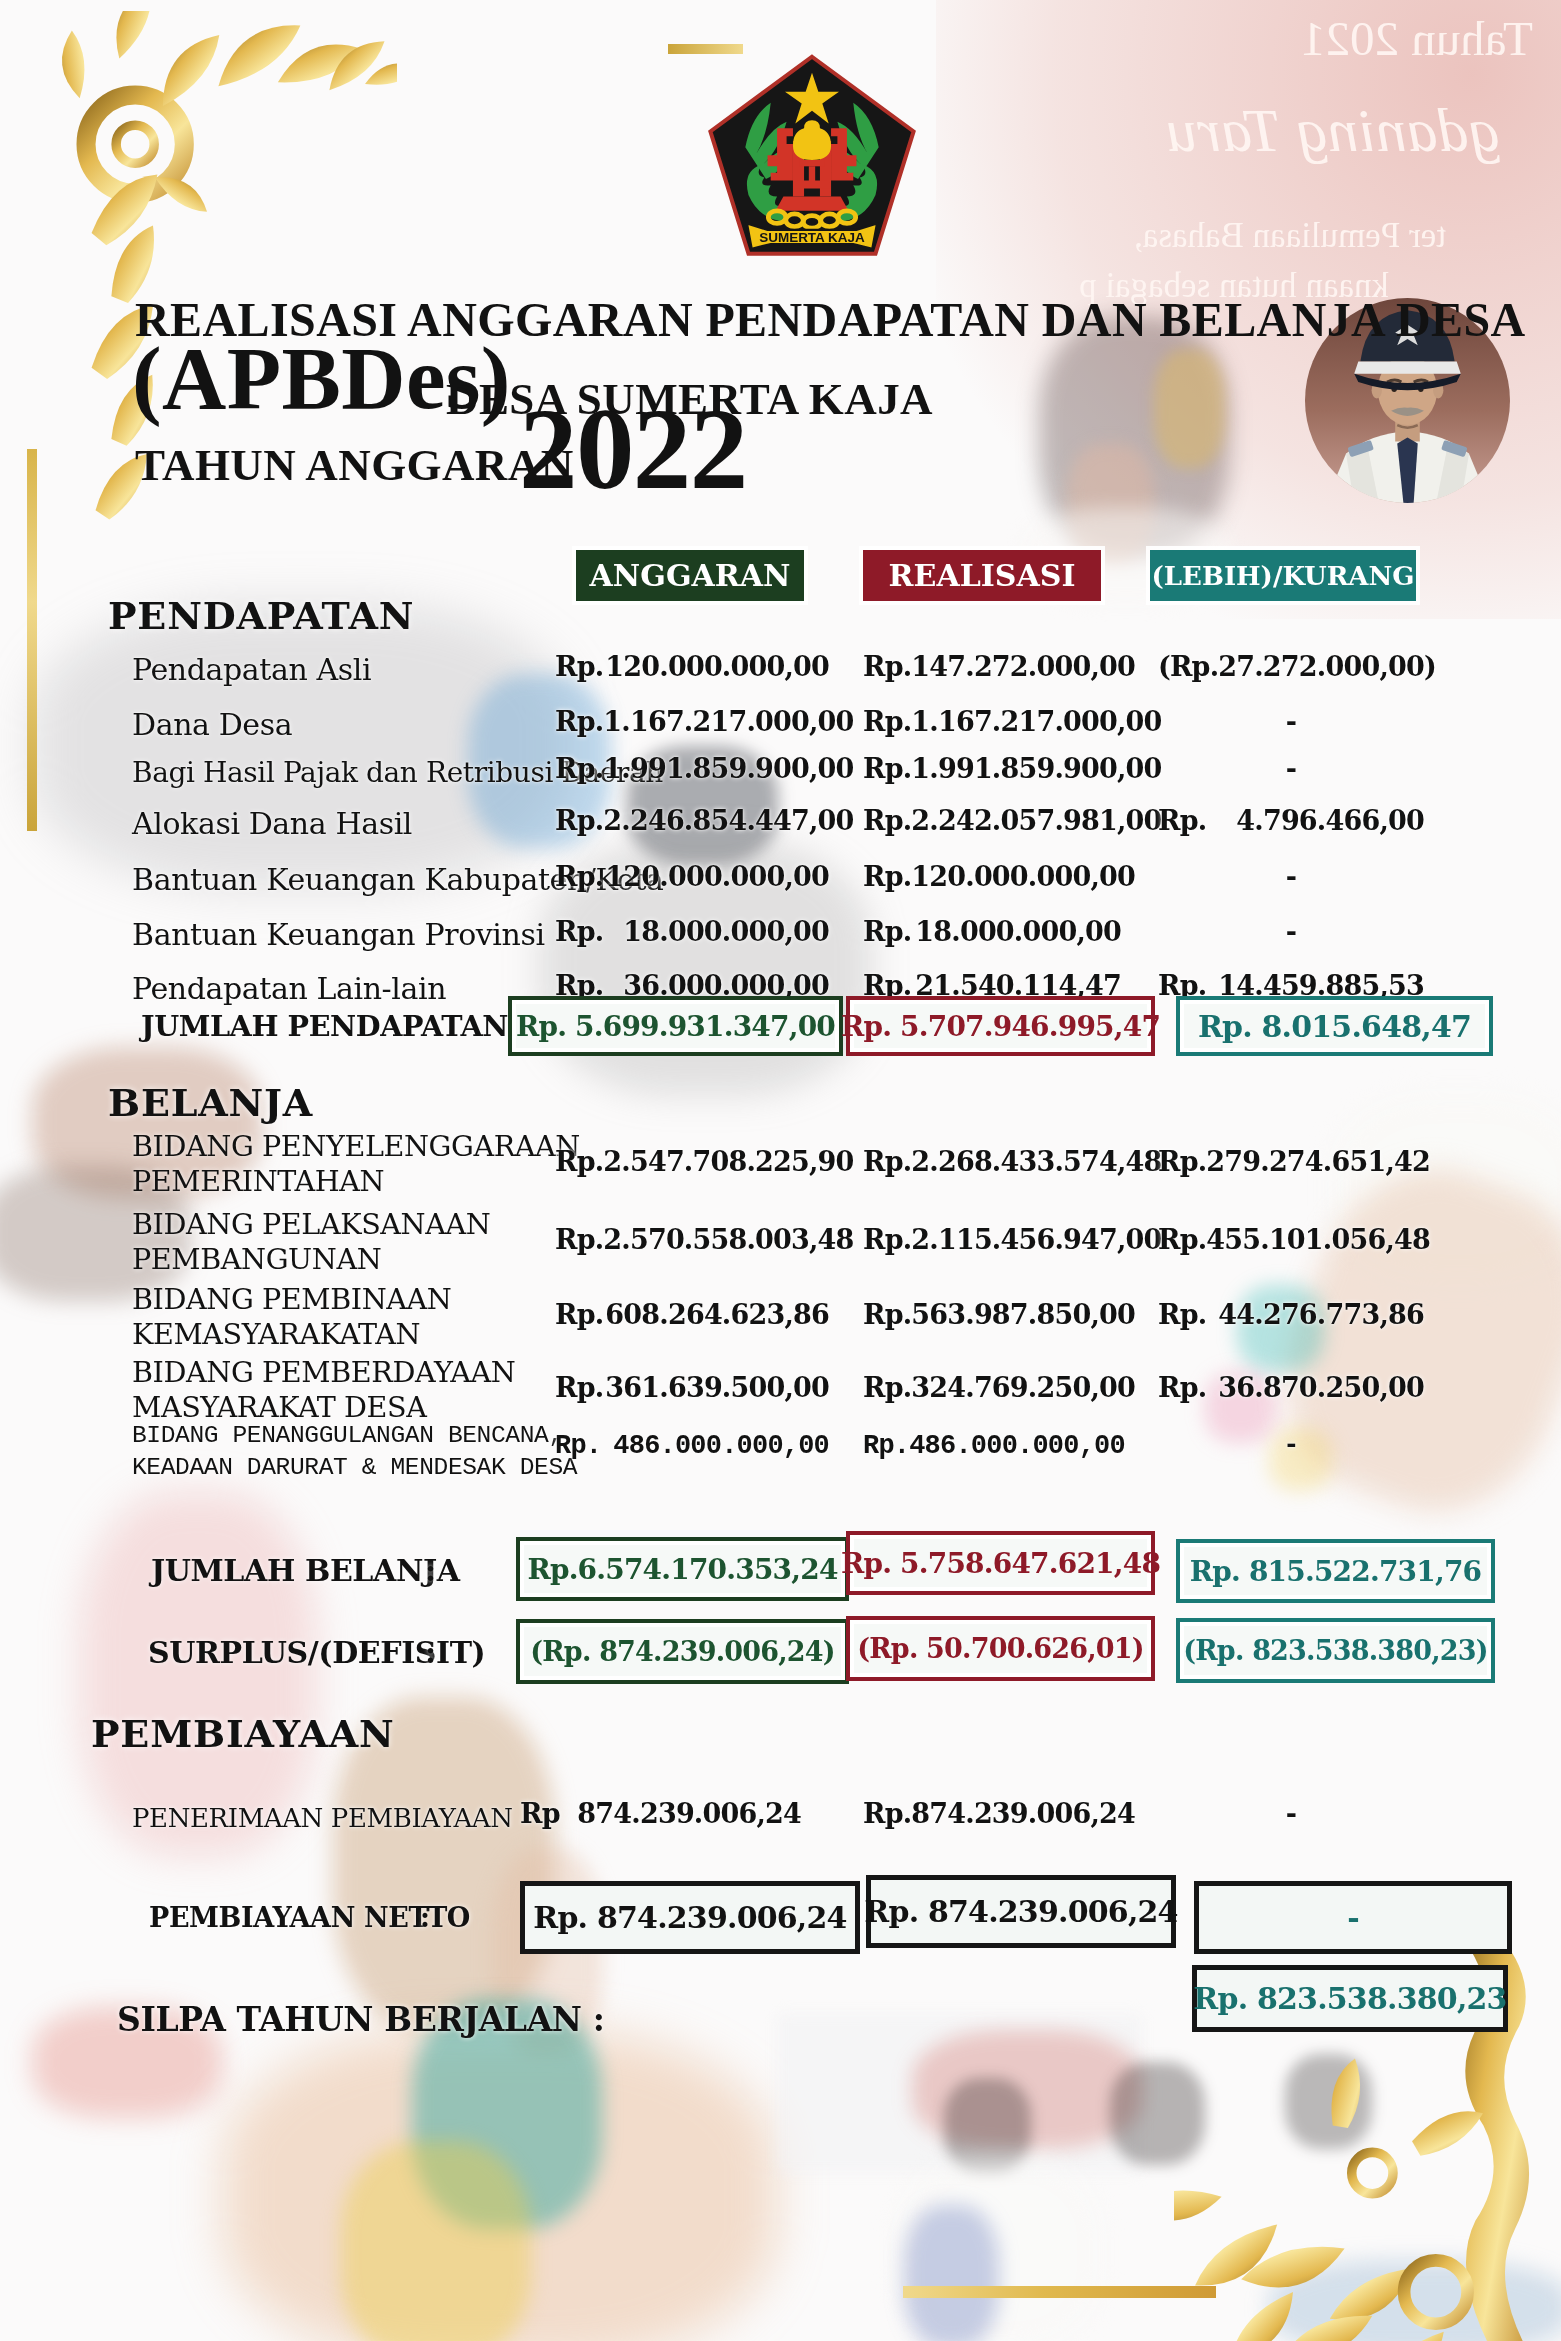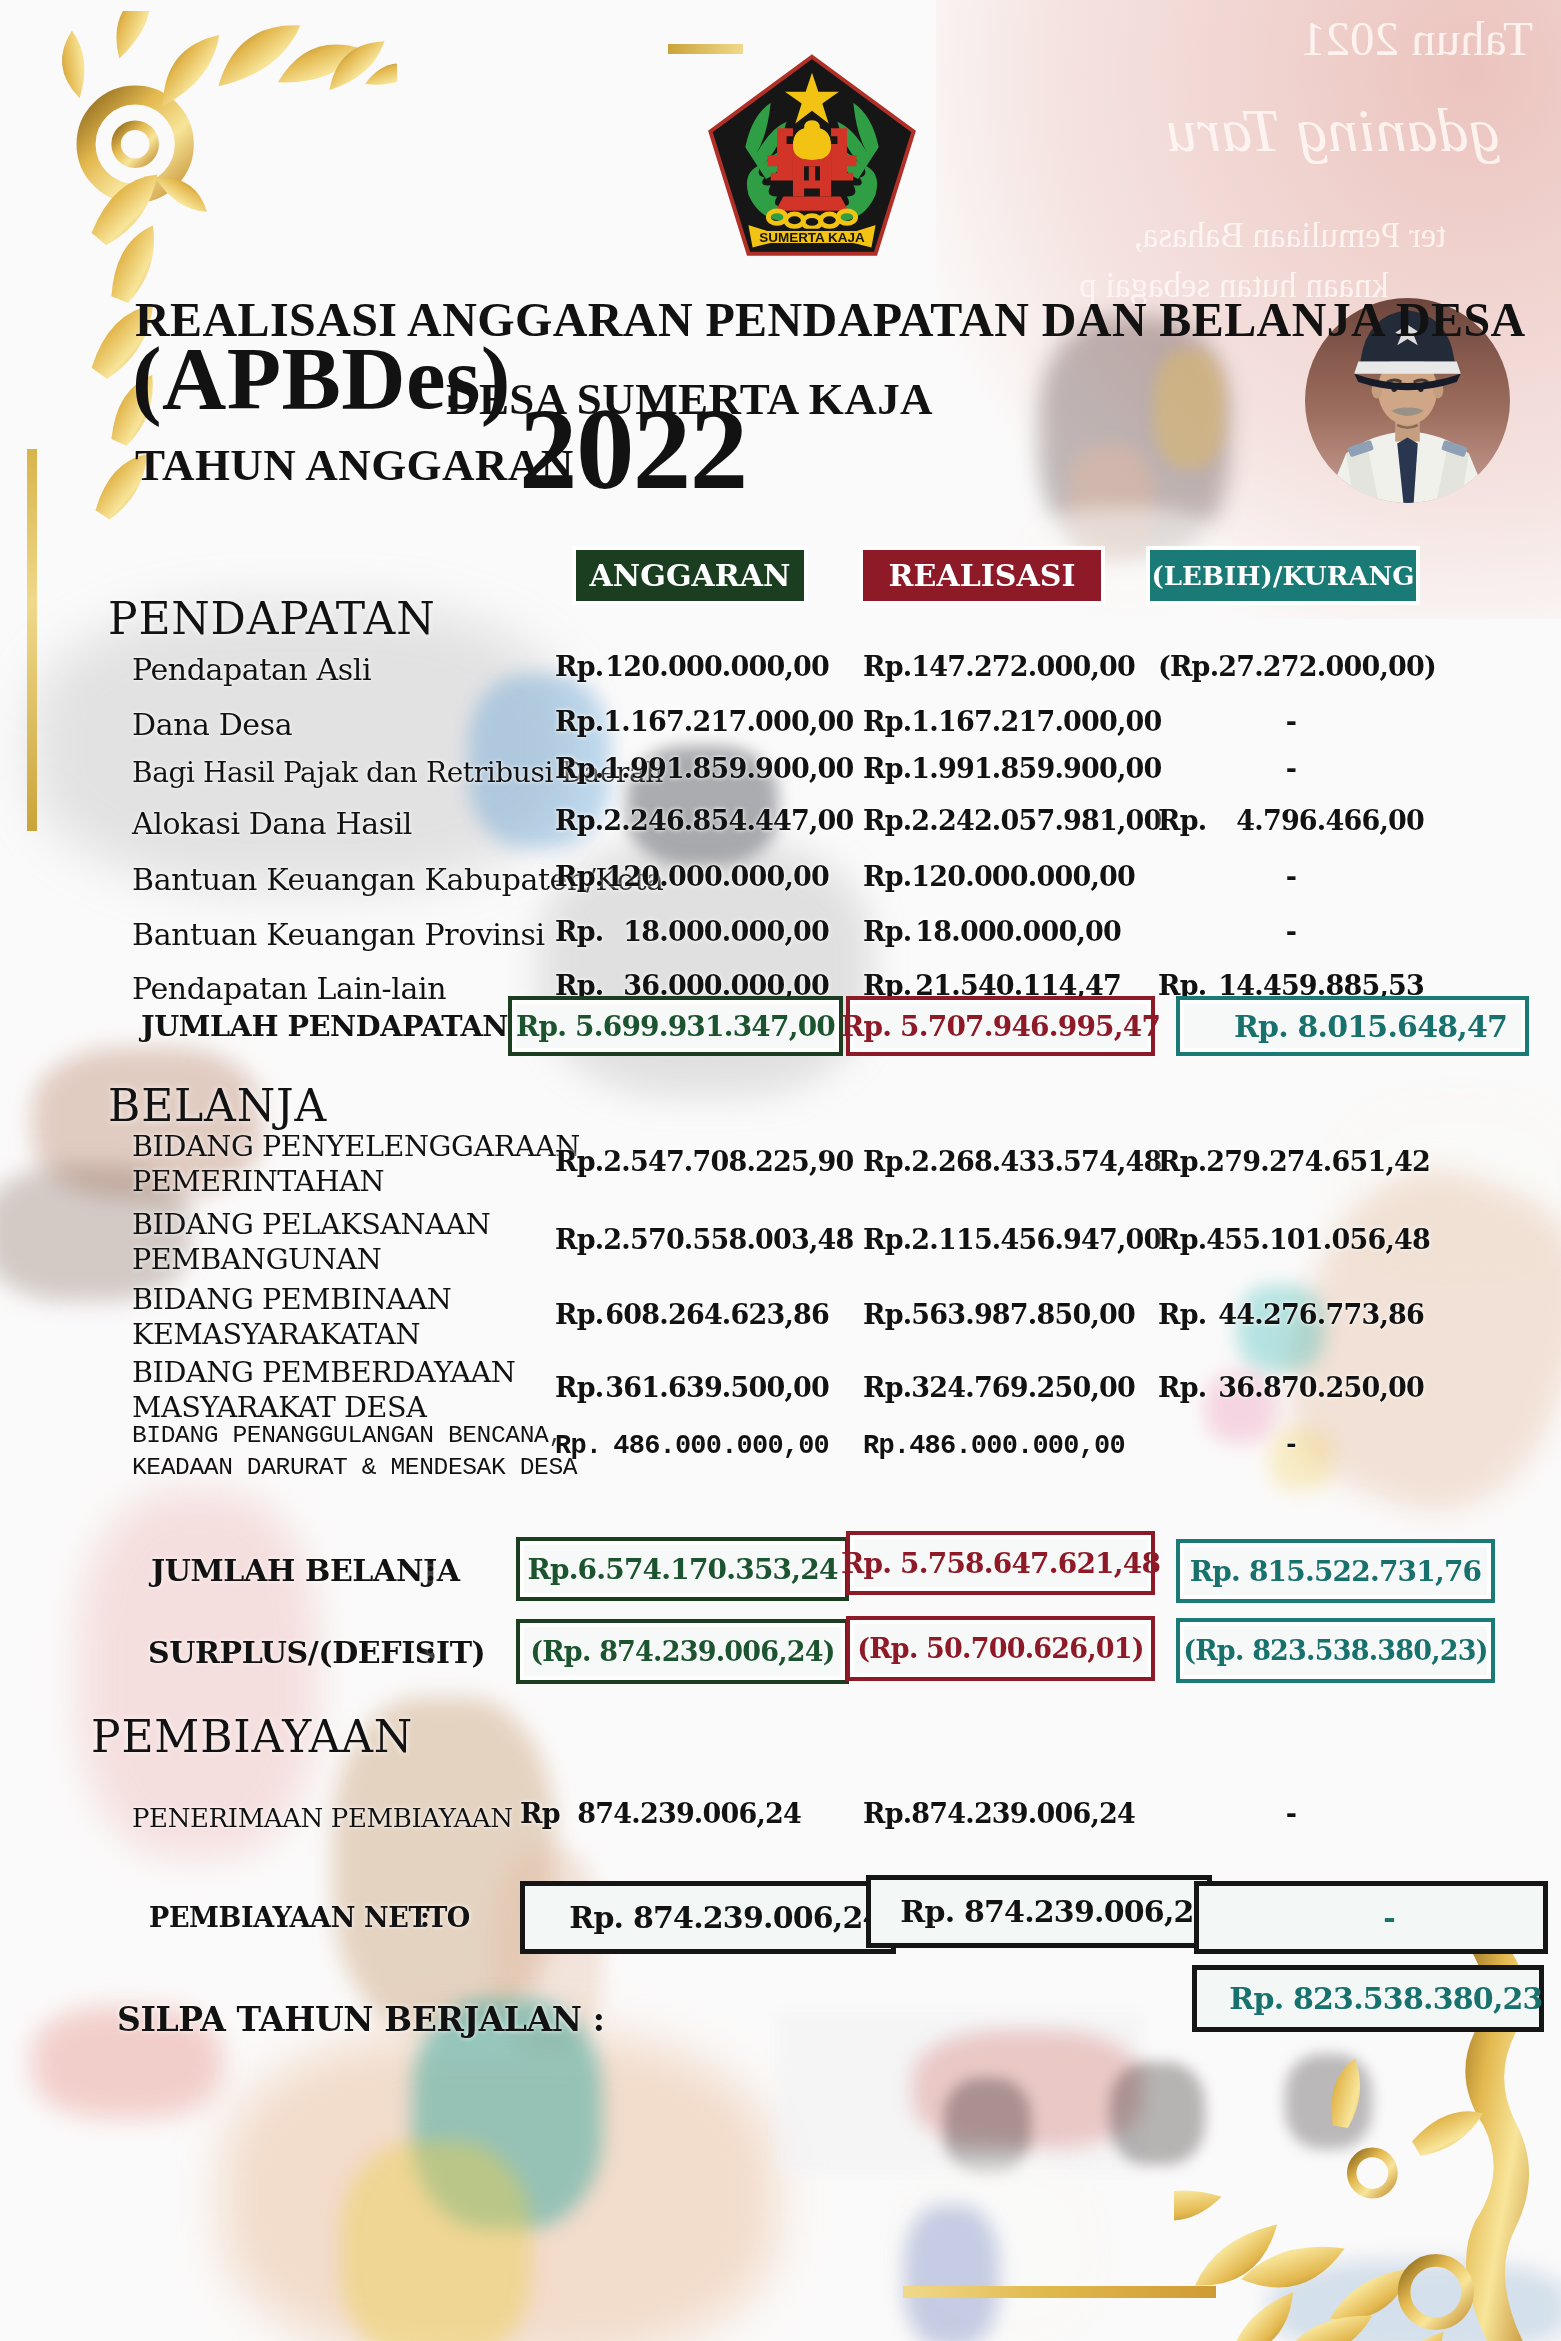--- a/index.html
+++ b/index.html
@@ -9,21 +9,21 @@
   
   .b{position:absolute;border-radius:40%;pointer-events:none;}
   
   .wm{position:absolute;transform:scaleX(-1);color:rgba(255,246,243,0.9);
       font-family:"Liberation Serif",serif;white-space:nowrap;pointer-events:none;}
   .wm.script{font-style:italic;}
   
   .t{position:absolute;font-weight:bold;color:#121212;white-space:nowrap;
      font-family:"Liberation Serif","DejaVu Serif",serif;letter-spacing:0.4px;}
   
-  .sect{position:absolute;font-weight:normal;font-size:44px;letter-spacing:0.8px;white-space:nowrap;
+  .sect{position:absolute;font-weight:bold;font-size:38px;letter-spacing:0.8px;white-space:nowrap;
         text-shadow:0 0 6.3px rgba(255,255,255,0.95);}
   
   .hbox{position:absolute;display:flex;align-items:center;justify-content:center;
         color:#fff;font-weight:bold;font-size:30px;white-space:nowrap;
         box-shadow:0 0 0 4px rgba(255,255,255,0.92);}
   .hbox.lk{font-size:26px;}
   .hb-green{background:#1c3e20;}
   .hb-maroon{background:#8e1a28;}
   .hb-teal{background:#1a7a76;}
   
@@ -46,21 +46,21 @@
   .tlabel{position:absolute;font-weight:bold;font-size:30px;letter-spacing:-0.4px;white-space:nowrap;
           text-shadow:0 0 4.8px rgba(255,255,255,0.95);}
   
   .vbox{position:absolute;display:flex;align-items:center;justify-content:center;
         background:#f6f9f7;font-weight:bold;font-size:28px;letter-spacing:-0.8px;white-space:nowrap;margin-left:28px;}
   .vb-green{border:4.8px solid #1c3e20;color:#1d5430;box-shadow:inset 0 0 0 4px #fff;}
   .vb-maroon{border:4.8px solid #8e1a28;color:#8e1a28;box-shadow:inset 0 0 0 4px #fff;}
   .vb-teal{border:4.8px solid #1a7a76;color:#19716e;box-shadow:inset 0 0 0 4px #fff;}
   .vb-black{border:5.6px solid #161616;color:#121212;background:#f3f7f5;}
   .vb-black.tealtext{color:#19716e;}
-  .fs38{font-size:30px;padding-left:36px;}
+  .fs38{font-size:30px;}
   .fs34{font-size:27px;}
   
   .avatar{position:absolute;border-radius:50%;overflow:hidden;}
 </style>
 </head>
 <body>
 
 <div class="poster">
 
   <div>

